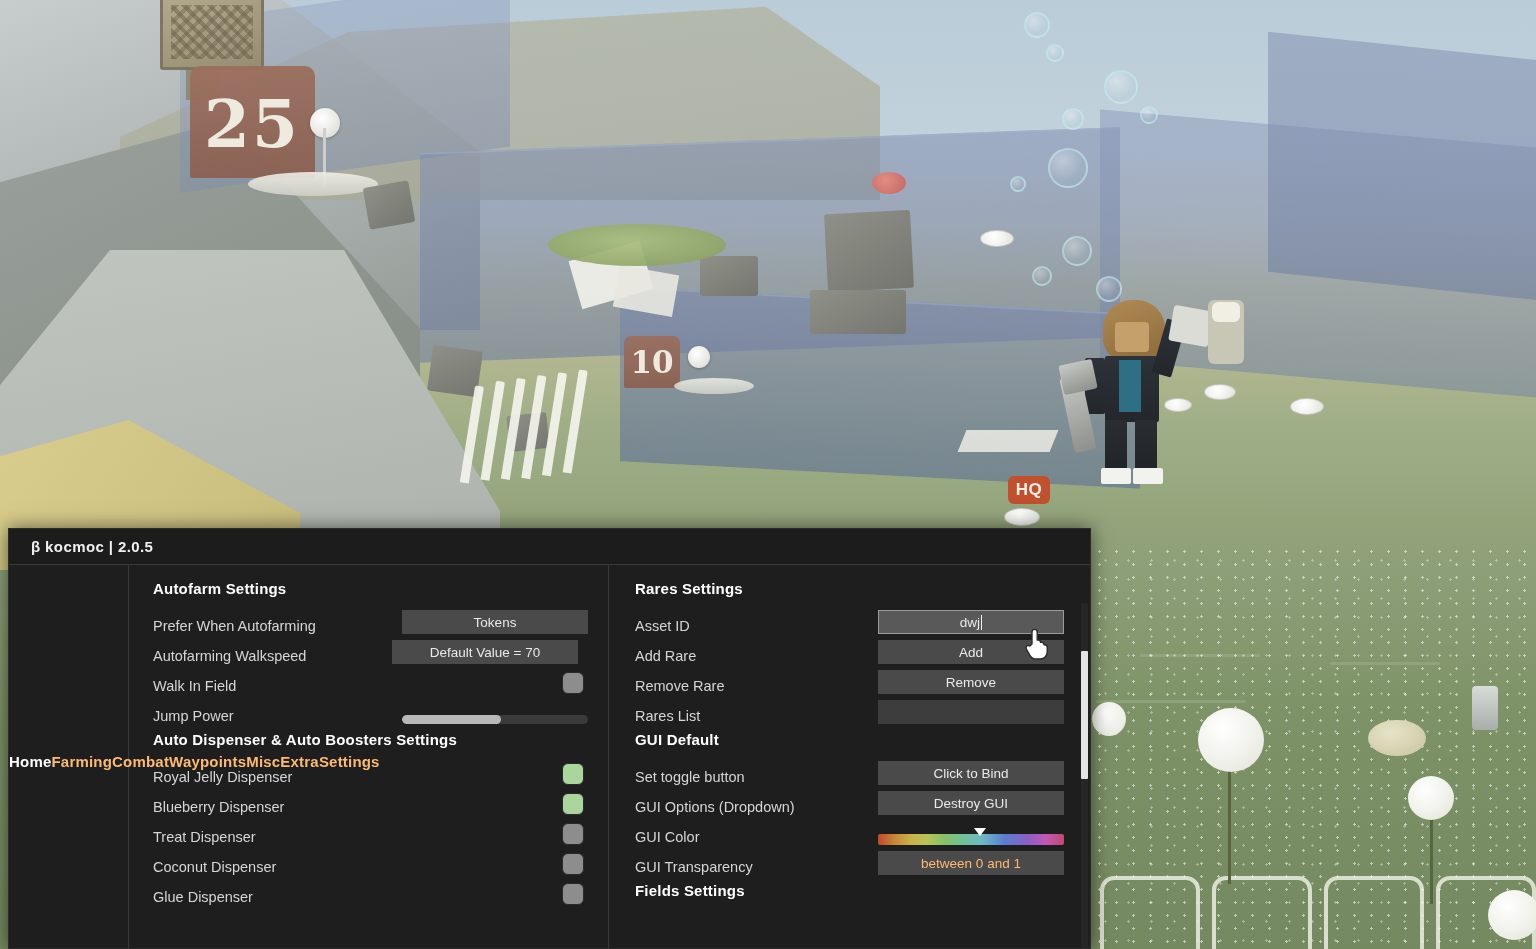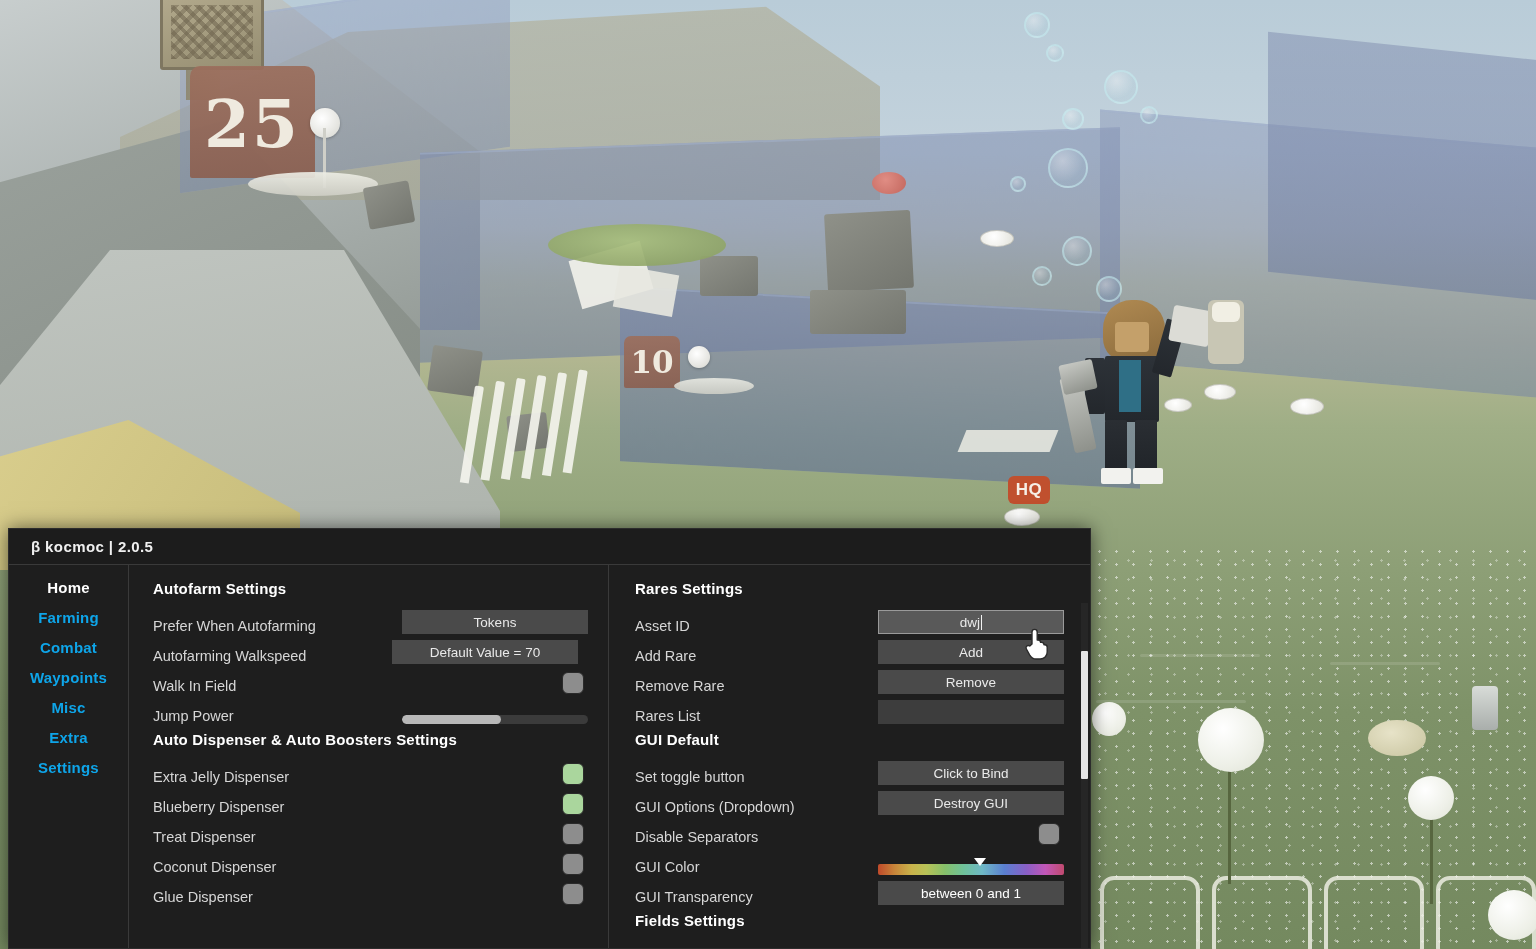--- a/index.html
+++ b/index.html
@@ -170,26 +170,26 @@
   #title-text {
     font-size: 15px; font-weight: bold; color: #f0f0f0; letter-spacing: .4px;
   }
   #body { display: flex; height: 385px; position: relative; }
 
   
   #sidebar {
     width: 120px; flex: 0 0 120px;
     border-right: 1px solid #3a3a3a;
     padding-top: 8px;
-    display: flex; flex-direction: column; align-items: center; gap: 0;
+    display: flex; flex-direction: row; align-items: center; gap: 0;
   }
   .nav-item {
     width: 100%; height: 30px; line-height: 30px;
     text-align: center; font-size: 15px; font-weight: bold;
-    color: #0ea5e9; cursor: pointer; letter-spacing: .2px;
+    color: #fdba74; cursor: pointer; letter-spacing: .2px;
   }
   .nav-item.active { color: #ffffff; }
 
   
   #content { flex: 1; display: flex; position: relative; }
   .col { position: relative; padding-top: 8px; }
   .col-left  { width: 480px; flex: 0 0 480px; padding-left: 24px; padding-right: 10px;
                border-right: 1px solid #3a3a3a; }
   .col-right { flex: 1; padding-left: 26px; padding-right: 26px; }
 
@@ -442,21 +442,21 @@
             <div class="ctl" style="right:10px;">
               <div class="slider">
                 <div class="fill" style="width:53%"></div>
               </div>
             </div>
           </div>
 
           <div class="section-title">Auto Dispenser &amp; Auto Boosters Settings</div>
 
           <div class="row">
-            <span class="row-label">Extra Jelly Dispenser</span>
+            <span class="row-label">Royal Jelly Dispenser</span>
             <div class="ctl" style="right:14px;">
               <div class="toggle on"></div>
             </div>
           </div>
 
           <div class="row">
             <span class="row-label">Blueberry Dispenser</span>
             <div class="ctl" style="right:14px;">
               <div class="toggle on"></div>
             </div>
@@ -530,41 +530,35 @@
             </div>
           </div>
 
           <div class="row">
             <span class="row-label">GUI Options (Dropdown)</span>
             <div class="ctl" style="right:0px;">
               <div class="field-box">Destroy GUI</div>
             </div>
           </div>
 
-          <div class="row">
-            <span class="row-label">Disable Separators</span>
-            <div class="ctl" style="right:4px;">
-              <div class="toggle"></div>
-            </div>
-          </div>
 
 
           <div class="row">
             <span class="row-label">GUI Color</span>
             <div class="ctl" style="right:0px;">
               <div class="rainbow">
                 <div class="knob" style="left:55%;"></div>
               </div>
             </div>
           </div>
 
           <div class="row">
             <span class="row-label">GUI Transparency</span>
             <div class="ctl" style="right:0px;">
-              <div class="field-box" style="color:#ffffff;">between 0 and 1</div>
+              <div class="field-box" style="color:#fdba74;">between 0 and 1</div>
             </div>
           </div>
 
           <div class="section-title">Fields Settings</div>
 
         </div>
 
       </div>
 
       <div id="vscroll">

